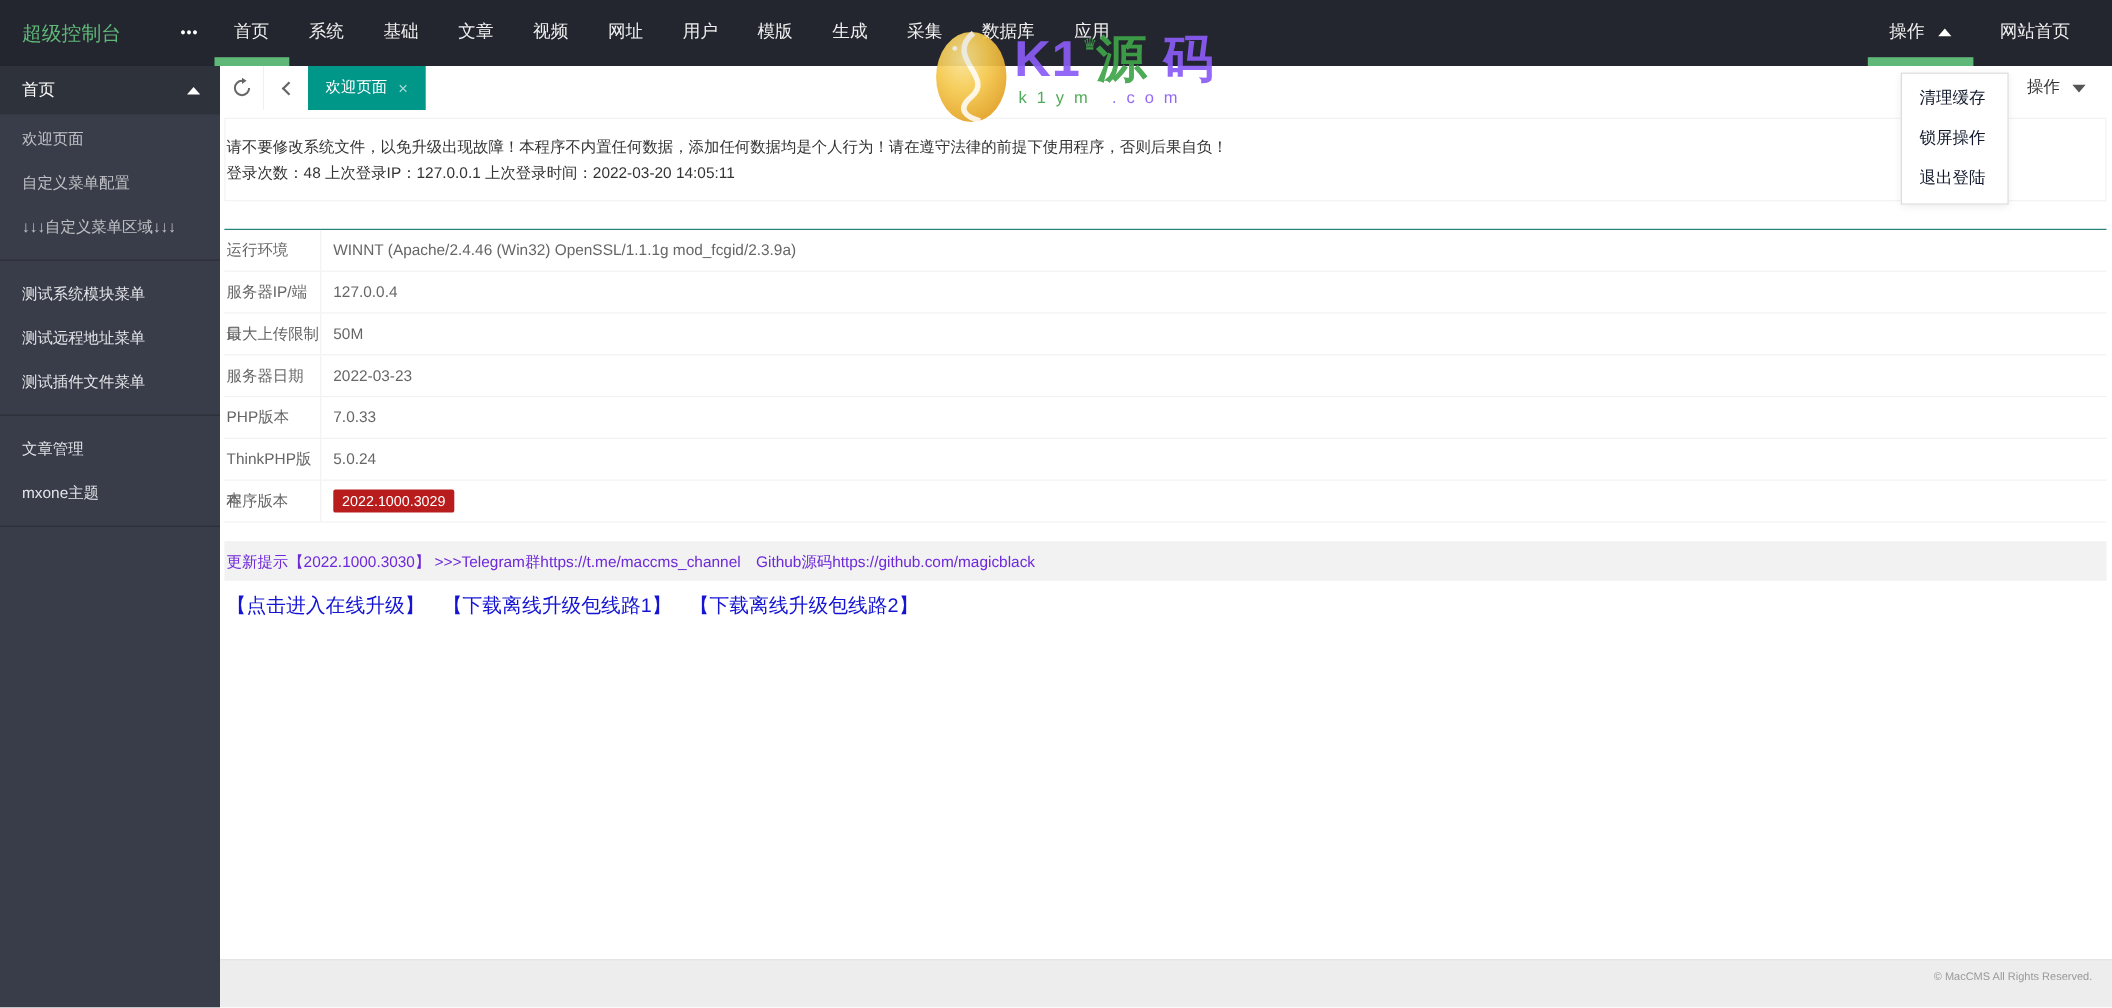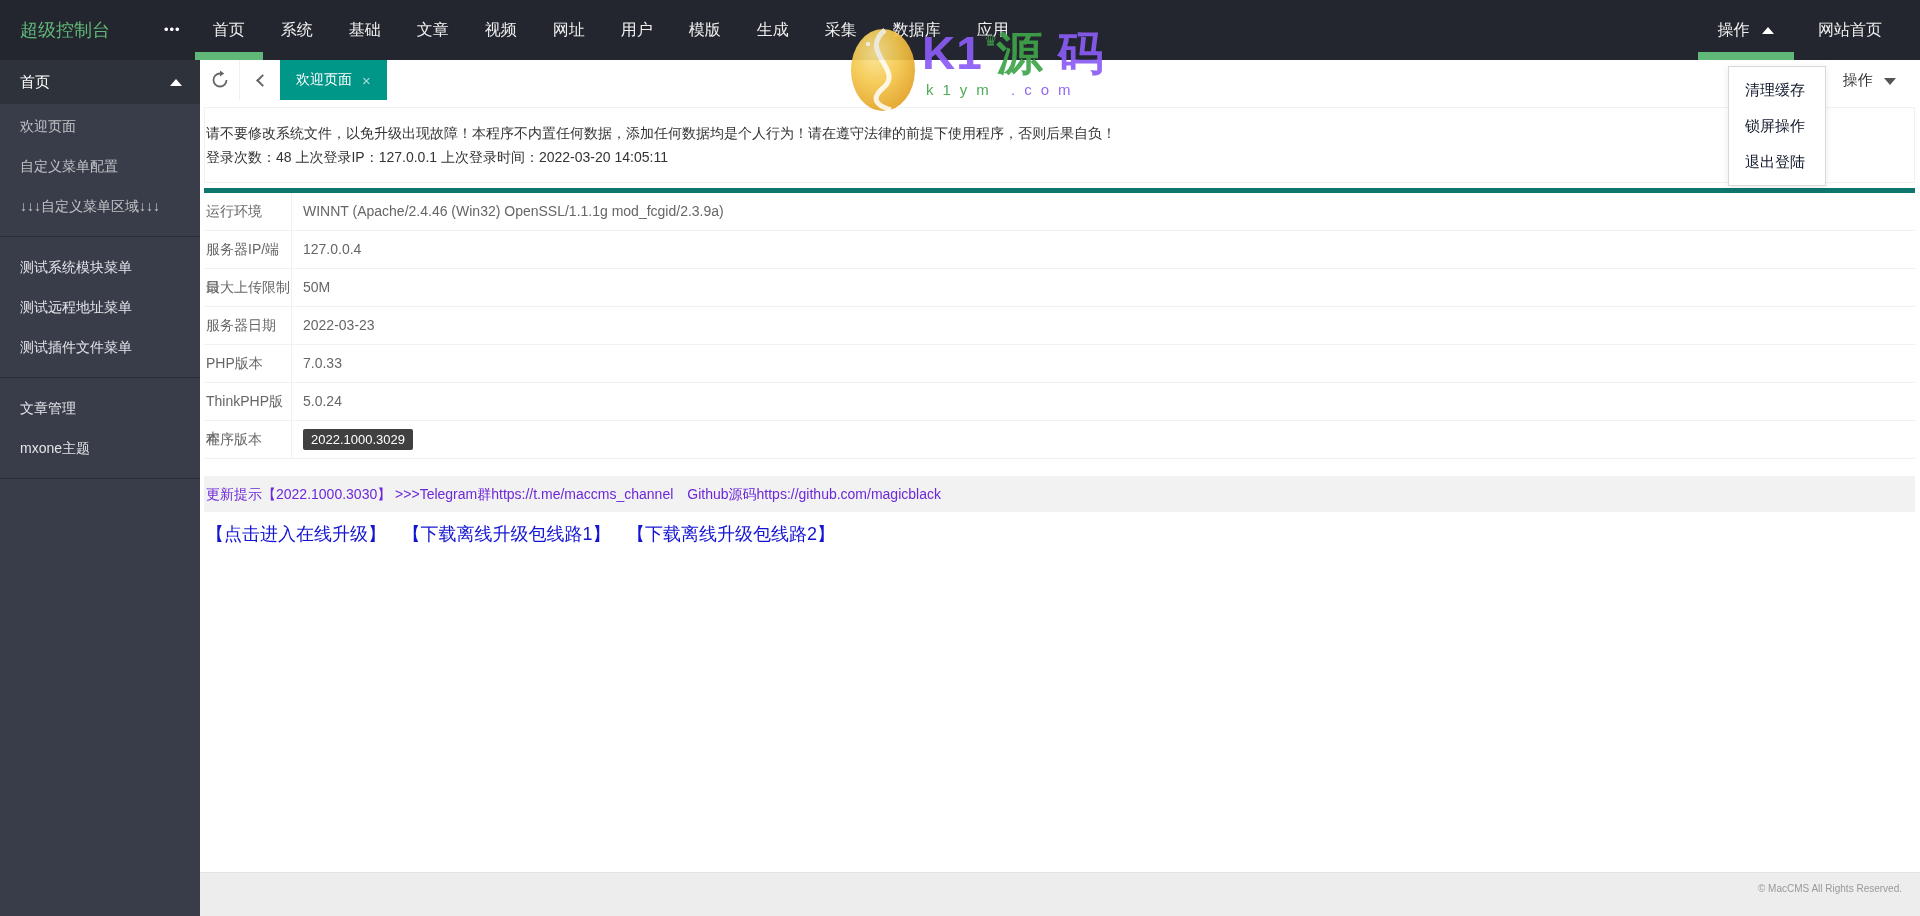--- a/index.html
+++ b/index.html
@@ -58,25 +58,25 @@
   .tab-action { position:absolute; right:24px; top:0; line-height:40px; color:#333;
                 font-size:15px; cursor:pointer; }
   .caret-down-dark { display:inline-block; margin-left:7px; vertical-align:middle;
       width:0; height:0; border-left:6px solid transparent; border-right:6px solid transparent;
       border-top:7px solid #555; }
 
   .content { padding:7px 5px 0 4px; }
   .notice { border:1px solid #f1f1f1; padding:13px 14px 13px 1px; font-size:14px;
             color:#333; line-height:24px; }
 
-  .info-table { margin-top:5px; border-top:5px solid #0f766e; font-size:14px; color:#666; }
+  .info-table { margin-top:25px; border-top:1px solid #0f766e; font-size:14px; color:#666; }
   .info-row { display:flex; height:38px; line-height:37px; border-bottom:1px solid #f1f1f1; }
   .info-label { width:88px; padding-left:2px; border-right:1px solid #f1f1f1; flex-shrink:0; }
   .info-value { padding-left:11px; display:flex; align-items:center; }
-  .badge { background:#404040; color:#fff; font-size:13px; line-height:1;
+  .badge { background:#b91c1c; color:#fff; font-size:13px; line-height:1;
            padding:4px 8px; border-radius:2px; }
 
   .update-band { margin-top:17px; background:#f2f2f2; height:36px; line-height:36px;
                  font-size:14px; color:#6d28d9; padding-left:2px; white-space:pre-wrap; }
 
   .upgrade-links { margin-top:10px; padding-left:2px; }
   .upgrade-links a { color:#1414D2; font-size:18px; text-decoration:none;
                      margin-right:12px; cursor:pointer; }
 
   .footer { position:absolute; left:200px; right:0; bottom:0; height:44px; background:#ededed;

